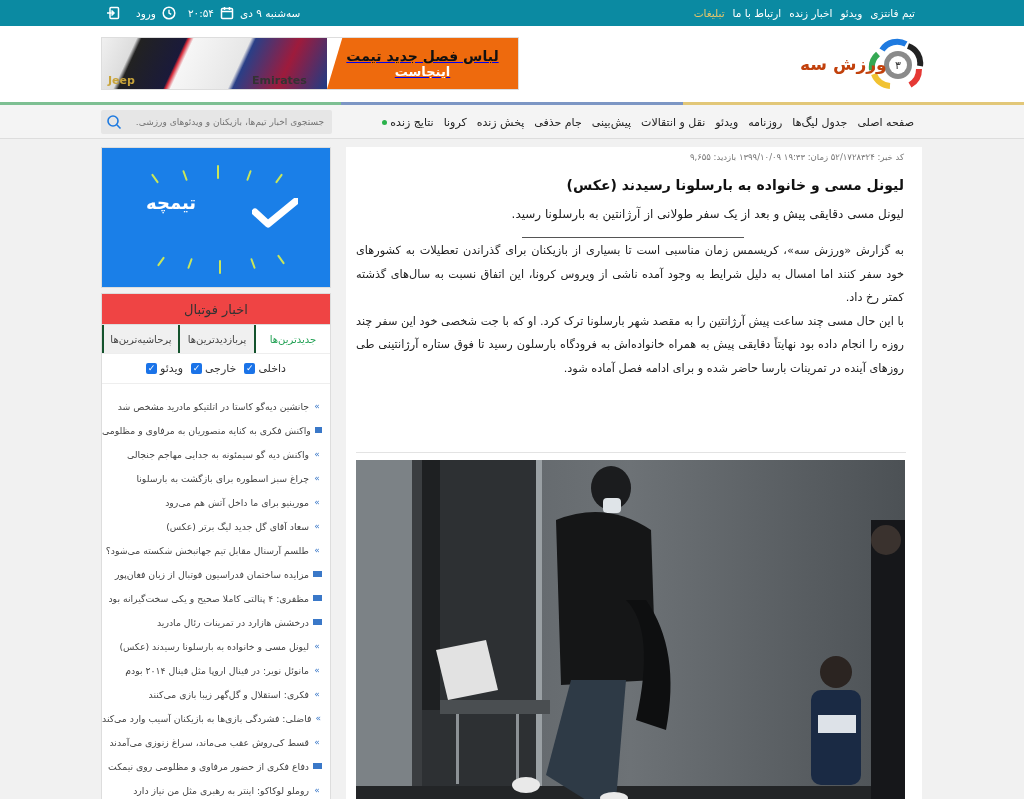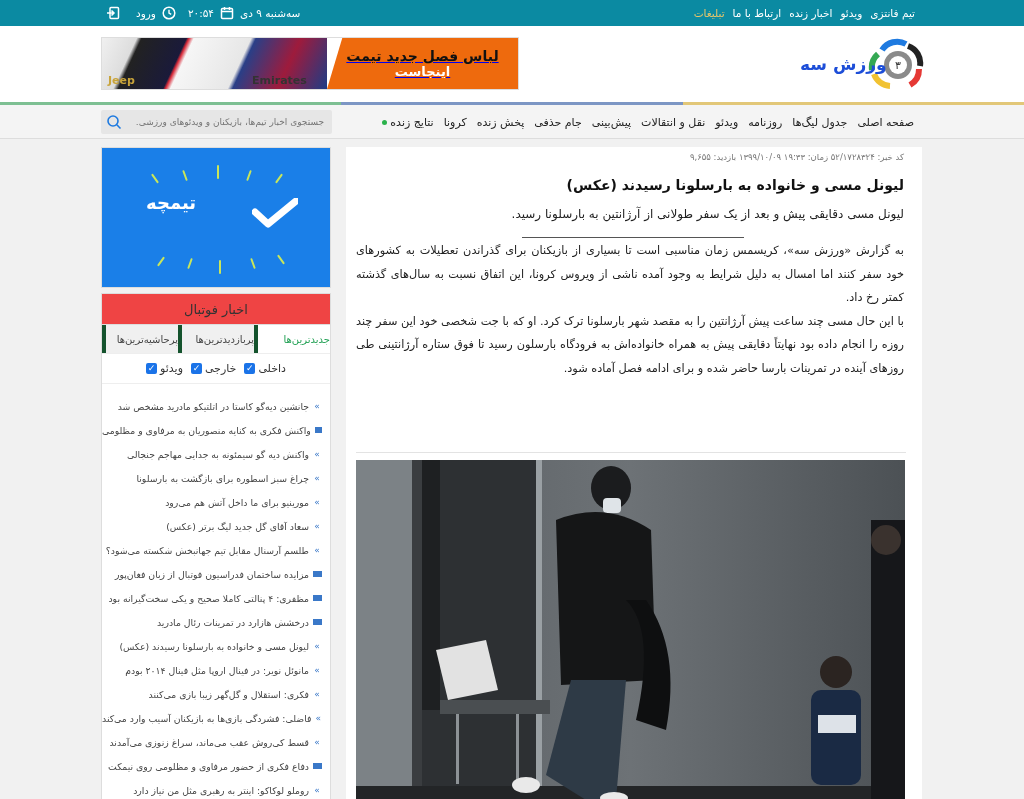--- a/index.html
+++ b/index.html
@@ -10,21 +10,21 @@
   .topbar { position: absolute; top: 0; left: 0; width: 1024px; height: 26px; background: #0b8aa2; }
   .topbar .links { position: absolute; right: 105px; top: 0; height: 26px; display: flex; align-items: center; gap: 0; }
   .topbar .links a { color: #fff; font-size: 10.5px; text-decoration: none; padding: 0 4px; line-height: 26px; }
   .topbar .links a.ads { color: #e8c66a; }
   .topbar .info { position: absolute; left: 106px; top: 0; height: 26px; display: flex; flex-direction: row-reverse; align-items: center; gap: 6px; color: #fff; font-size: 10.5px; }
   .topbar .info svg { display: block; }
 
   
   .header { position: absolute; top: 26px; left: 0; width: 1024px; height: 76px; background: #fff; }
   .logo { position: absolute; left: 800px; top: 10px; width: 124px; height: 56px; }
-  .logo .logo-text { position: absolute; left: 0; top: 18px; font-size: 17px; font-weight: bold; color: #1d4ed8; }
+  .logo .logo-text { position: absolute; left: 0; top: 18px; font-size: 17px; font-weight: bold; color: #c2410c; }
   .banner { position: absolute; left: 101px; top: 11px; width: 418px; height: 53px; border: 1px solid #ddd; display: flex; overflow: hidden; }
   .banner .orange { width: 120px; flex: 0 0 auto; background: #ee6a0d; color: #fff; display: flex; flex-direction: column; align-items: center; justify-content: center; direction: rtl; position: relative; }
   .banner .orange .l1 { font-size: 14px; font-weight: bold; color: #111; }
   .banner .orange .l2 { font-size: 13px; font-weight: bold; color: #fff; }
   .banner .kits { flex: 1; position: relative; background: linear-gradient(115deg, #f0f0f0 0%, #ddd 14%, #222 16%, #1a1a3a 34%, #d92b3a 35%, #f6f6f6 37%, #e7e7e7 60%, #2a3f87 62%, #9e1b3c 80%, #1d3c86 100%); }
   .banner .kits .k { position: absolute; bottom: 2px; font-size: 11px; font-weight: bold; }
 
   .stripe { position: absolute; top: 102px; left: 0; width: 1024px; height: 3px; display: flex; }
   .stripe div { flex: 1; }
 
@@ -48,21 +48,21 @@
   .photo { position: absolute; left: 10px; top: 313px; width: 549px; height: 350px; background: #5d6266; overflow: hidden; }
 
   
   .ad-box { position: absolute; left: 101px; top: 147px; width: 230px; height: 141px; background: #1a7fe8; border: 1px solid #ddd; overflow: hidden; }
   .ad-box .brand { position: absolute; left: 44px; top: 44px; font-size: 18px; font-weight: bold; color: #fff; }
   .ad-box .ray { position: absolute; background: #c9e65a; width: 2px; height: 11px; border-radius: 1px; }
 
   .panel { position: absolute; left: 101px; top: 293px; width: 230px; height: 520px; background: #fff; border: 1px solid #ddd; }
   .panel .head { height: 31px; background: #ef4444; border-bottom: 1px solid #ddd; text-align: center; font-size: 13px; line-height: 31px; color: #333; }
   .panel .tabs { display: flex; height: 29px; border-bottom: 1px solid #eee; }
-  .panel .tabs div { flex: 1; text-align: right; font-size: 10px; line-height: 29px; background: #f0f0f0; color: #444; border-left: 4px solid #14532d; }
+  .panel .tabs div { flex: 1; text-align: center; font-size: 10px; line-height: 29px; background: #f0f0f0; color: #444; border-left: 2px solid #14532d; }
   .panel .tabs div.active { background: #fff; color: #23a155; }
   .panel .filters { height: 30px; display: flex; justify-content: center; align-items: center; gap: 8px; font-size: 11px; border-bottom: 1px solid #eee; }
   .panel .filters label { display: flex; align-items: center; gap: 3px; }
   .panel .filters .cb { width: 11px; height: 11px; background: #1a73e8; border-radius: 2px; color: #fff; font-size: 9px; line-height: 11px; text-align: center; }
   .panel ul { list-style: none; padding-top: 10px; }
   .panel li { height: 24px; font-size: 9.3px; color: #444; padding-right: 8px; display: flex; align-items: center; white-space: nowrap; overflow: hidden; }
   .panel li .mk { display: inline-block; width: 10px; margin-left: 3px; color: #3a78c8; font-size: 9px; text-align: center; }
   .panel li .mk.video { width: 9px; height: 6px; background: #3a78c8; margin-left: 4px; }
 </style>
 </head>

